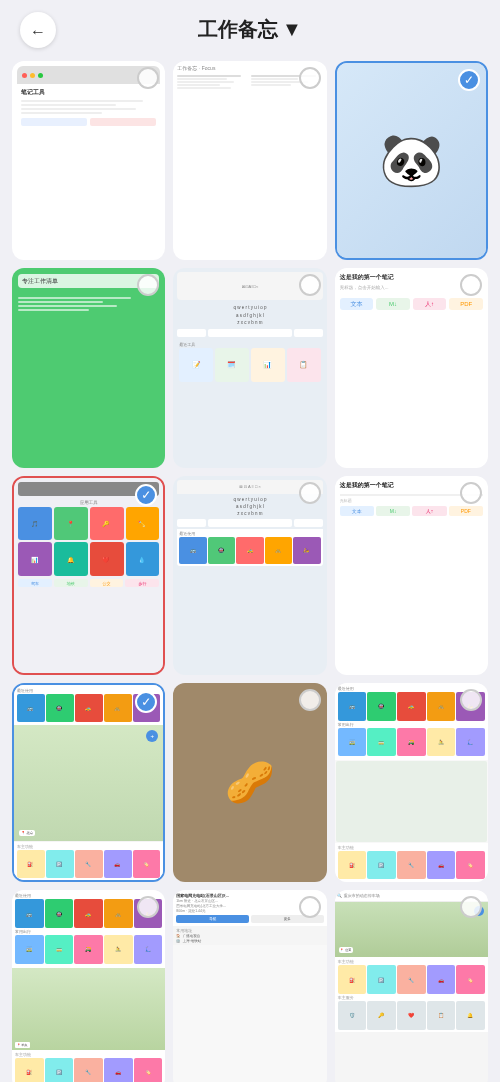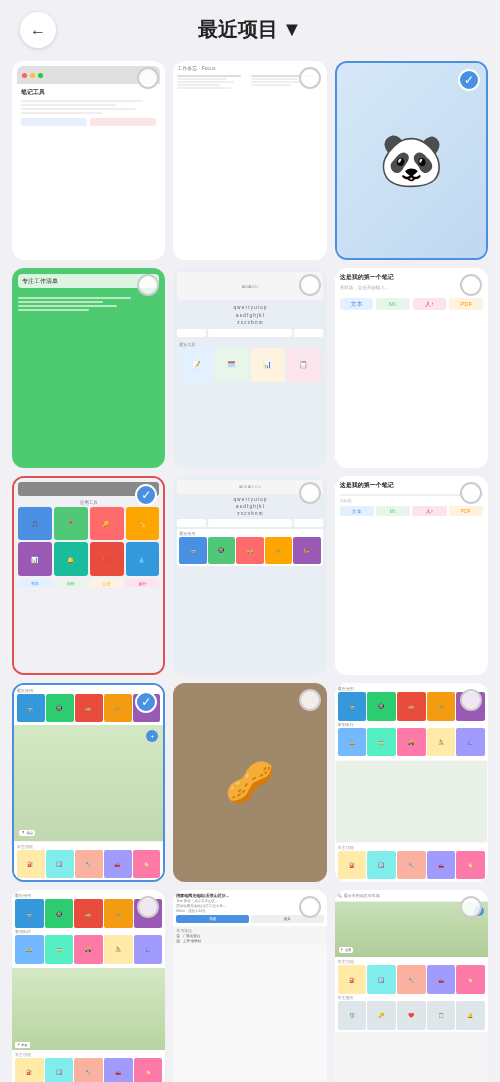--- a/index.html
+++ b/index.html
@@ -218,21 +218,21 @@
     }
   </style>
 </head>
 <body>
 
 <div class="header">
   <div class="back-btn">
     <span class="back-arrow">←</span>
   </div>
   <div class="header-title">
-    <span>最近项目</span>
+    <span>工作备忘</span>
     <span>▼</span>
   </div>
 </div>
 
 <div class="grid-area">
 
   <div class="thumb">
     <div class="thumb-inner note-app-thumb">
       <div class="generic-topbar">
         <div class="topbar-dot" style="background:#ff5f57"></div>

